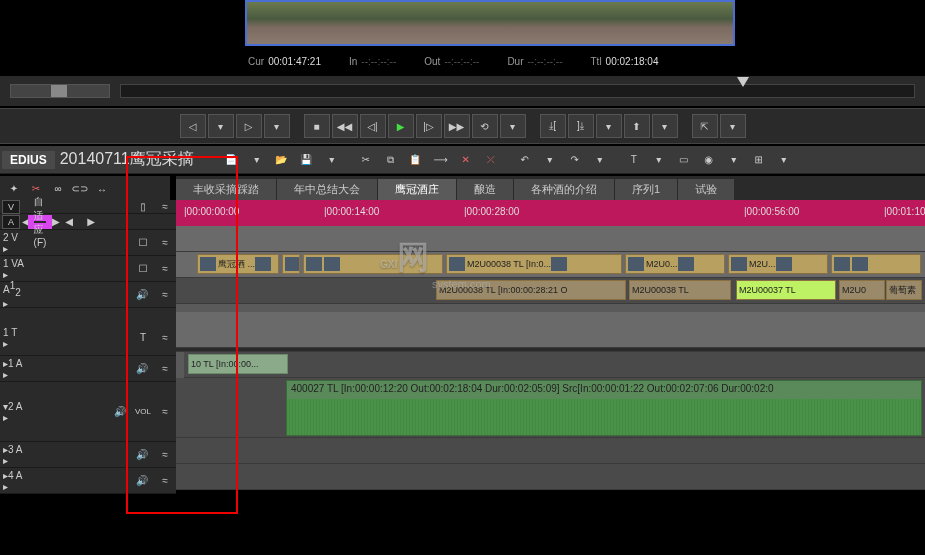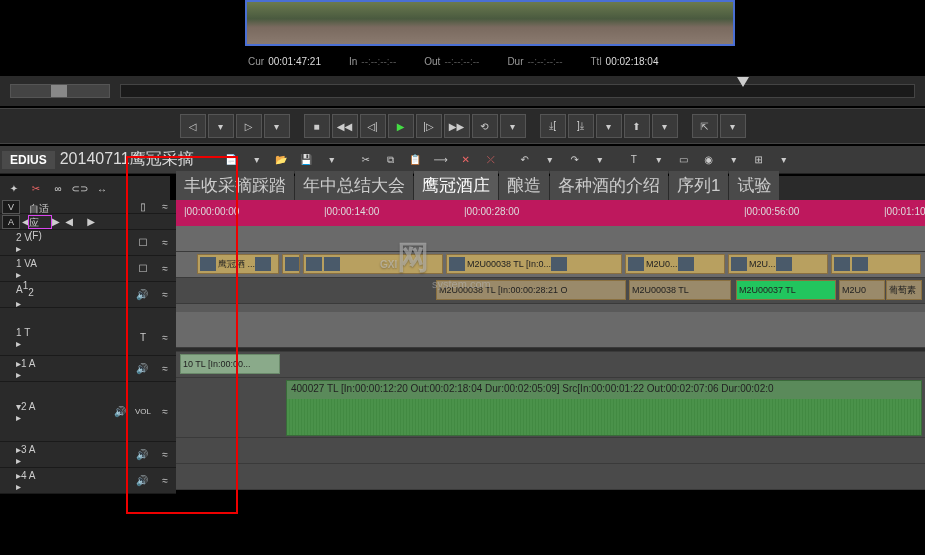--- a/index.html
+++ b/index.html
@@ -21,30 +21,30 @@
 .t-btn{width:26px;height:24px;background:#3a3a3a;border:1px solid #555;display:flex;align-items:center;justify-content:center;color:#ccc;cursor:pointer}
 .t-sep{width:10px}
 .play-ico{color:#4d4}
 .main-tool{position:absolute;top:146px;left:0;width:925px;height:28px;background:#3a3a3a;display:flex;align-items:center;gap:1px;border-bottom:1px solid #222}
 .logo{background:#4a4a4a;padding:2px 8px;color:#fff;font-weight:bold;font-size:12px;margin-left:2px}
 .proj{color:#ddd;font-size:16px;padding:0 4px}
 .m-btn{width:22px;height:20px;background:#3a3a3a;display:flex;align-items:center;justify-content:center;color:#ccc;cursor:pointer;margin:0 1px}
 .left-tools{position:absolute;top:176px;left:0;width:170px;height:24px;background:#2a2a2a;display:flex;align-items:center;gap:2px;padding-left:4px}
 .lt-btn{width:20px;height:18px;display:flex;align-items:center;justify-content:center;color:#ccc;cursor:pointer}
 .tabs{position:absolute;top:176px;left:176px;width:749px;height:24px;background:#2a2a2a;display:flex;align-items:flex-end}
-.tab{padding:3px 8px;background:#4a4a4a;color:#ccc;font-size:17px;margin-right:1px;cursor:pointer}
+.tab{padding:3px 17px;background:#4a4a4a;color:#ccc;font-size:11px;margin-right:1px;cursor:pointer}
 .tab.active{background:#5a5a5a;color:#fff}
 .track-head{position:absolute;top:200px;left:0;width:176px;background:#2a2a2a}
 .th-row{display:flex;height:26px;border-bottom:1px solid #1a1a1a;align-items:center}
 .th-row.tall{height:60px}
 .th-toggle{width:18px;height:14px;background:#1a1a1a;border:1px solid #555;color:#ccc;font-size:9px;display:flex;align-items:center;justify-content:center;margin:0 2px}
-.th-label{flex:1;color:#ccc;padding-left:16px;font-size:10px}
+.th-label{flex:1;color:#ccc;padding-left:3px;font-size:10px}
 .th-ico{width:22px;display:flex;align-items:center;justify-content:center;color:#ccc}
 .th-ico.muted{color:#555}
-.th-fit{width:24px;height:14px;background:#2a2a2a;border:1px solid #d946ef;display:flex;align-items:center;justify-content:center}
+.th-fit{width:24px;height:14px;background:#2a2a2a;border:6px solid #d946ef;display:flex;align-items:center;justify-content:center}
 .ruler{position:absolute;top:200px;left:176px;width:749px;height:26px;background:#be185d;display:flex;align-items:center;font-size:10px;color:#ddd}
 .ruler-tick{position:absolute;top:6px;color:#ddd}
 .timeline{position:absolute;top:226px;left:176px;width:749px;background:#5a5a5a}
 .tl-row{height:26px;border-bottom:1px solid #3a3a3a;position:relative;background:#6a6a6a}
 .tl-row.dark{background:#4a4a4a}
 .tl-row.tall{height:60px}
 .clip{position:absolute;top:2px;height:20px;background:#b8a060;border:1px solid #8a7040;display:flex;align-items:center;padding:0 2px;overflow:hidden;font-size:9px;color:#222}
 .clip.audio{background:#5a8a5a;border-color:#3a6a3a;color:#222}
 .clip.title{background:#8aaa8a;border-color:#6a8a6a}
 .clip-thumb{width:16px;height:14px;background:#4a5a6a;margin-right:2px;flex-shrink:0}
@@ -254,27 +254,27 @@
       <div class="clip" style="left: 449px; width: 100px;"><div class="clip-thumb"></div>M2U0...<div class="clip-thumb"></div></div>
       <div class="clip" style="left: 552px; width: 100px;"><div class="clip-thumb"></div>M2U...<div class="clip-thumb"></div></div>
       <div class="clip" style="left: 655px; width: 90px;">
         <div class="clip-thumb"></div>
         <div class="clip-thumb"></div>
       </div>
     </div>
     <div class="tl-row dark" style="height: 26px;">
       <div class="clip" style="left: 260px; width: 190px; background: rgb(154, 138, 106);">M2U00038  TL [In:00:00:28:21 O</div>
       <div class="clip" style="left: 453px; width: 102px; background: rgb(154, 138, 106);">M2U00038  TL</div>
-      <div class="clip" style="left: 560px; width: 100px; background: #22c55e;">M2U00037  TL</div>
+      <div class="clip" style="left: 560px; width: 100px; background: #bef264;">M2U00037  TL</div>
       <div class="clip" style="left: 663px; width: 46px; background: rgb(154, 138, 106);">M2U0</div>
       <div class="clip" style="left: 710px; width: 36px; background: rgb(154, 138, 106);">葡萄素</div>
     </div>
     <div class="tl-row " style="height: 36px; margin-top: 8px;"></div>
     <div class="tl-row dark" style="height: 4px; background: rgb(42, 42, 42);"></div>
-    <div class="tl-row dark" style="height: 26px;">
+    <div class="tl-row dark" style="height: 26px; margin-left: 8px;">
       <div class="clip title" style="left: 4px; width: 100px;">10  TL [In:00:00...</div>
     </div>
     <div class="tl-row dark tall" style="height: 60px;">
       <div class="clip audio" style="left: 110px; width: 636px; height: 56px;">
         <div style="position:absolute;top:2px;left:4px">400027  TL [In:00:00:12:20 Out:00:02:18:04 Dur:00:02:05:09]  Src[In:00:00:01:22 Out:00:02:07:06 Dur:00:02:0</div>
         <div class="wave" style="top:18px"></div>
       </div>
     </div>
     <div class="tl-row dark" style="height: 26px;"></div>
     <div class="tl-row dark" style="height: 26px;"></div>

